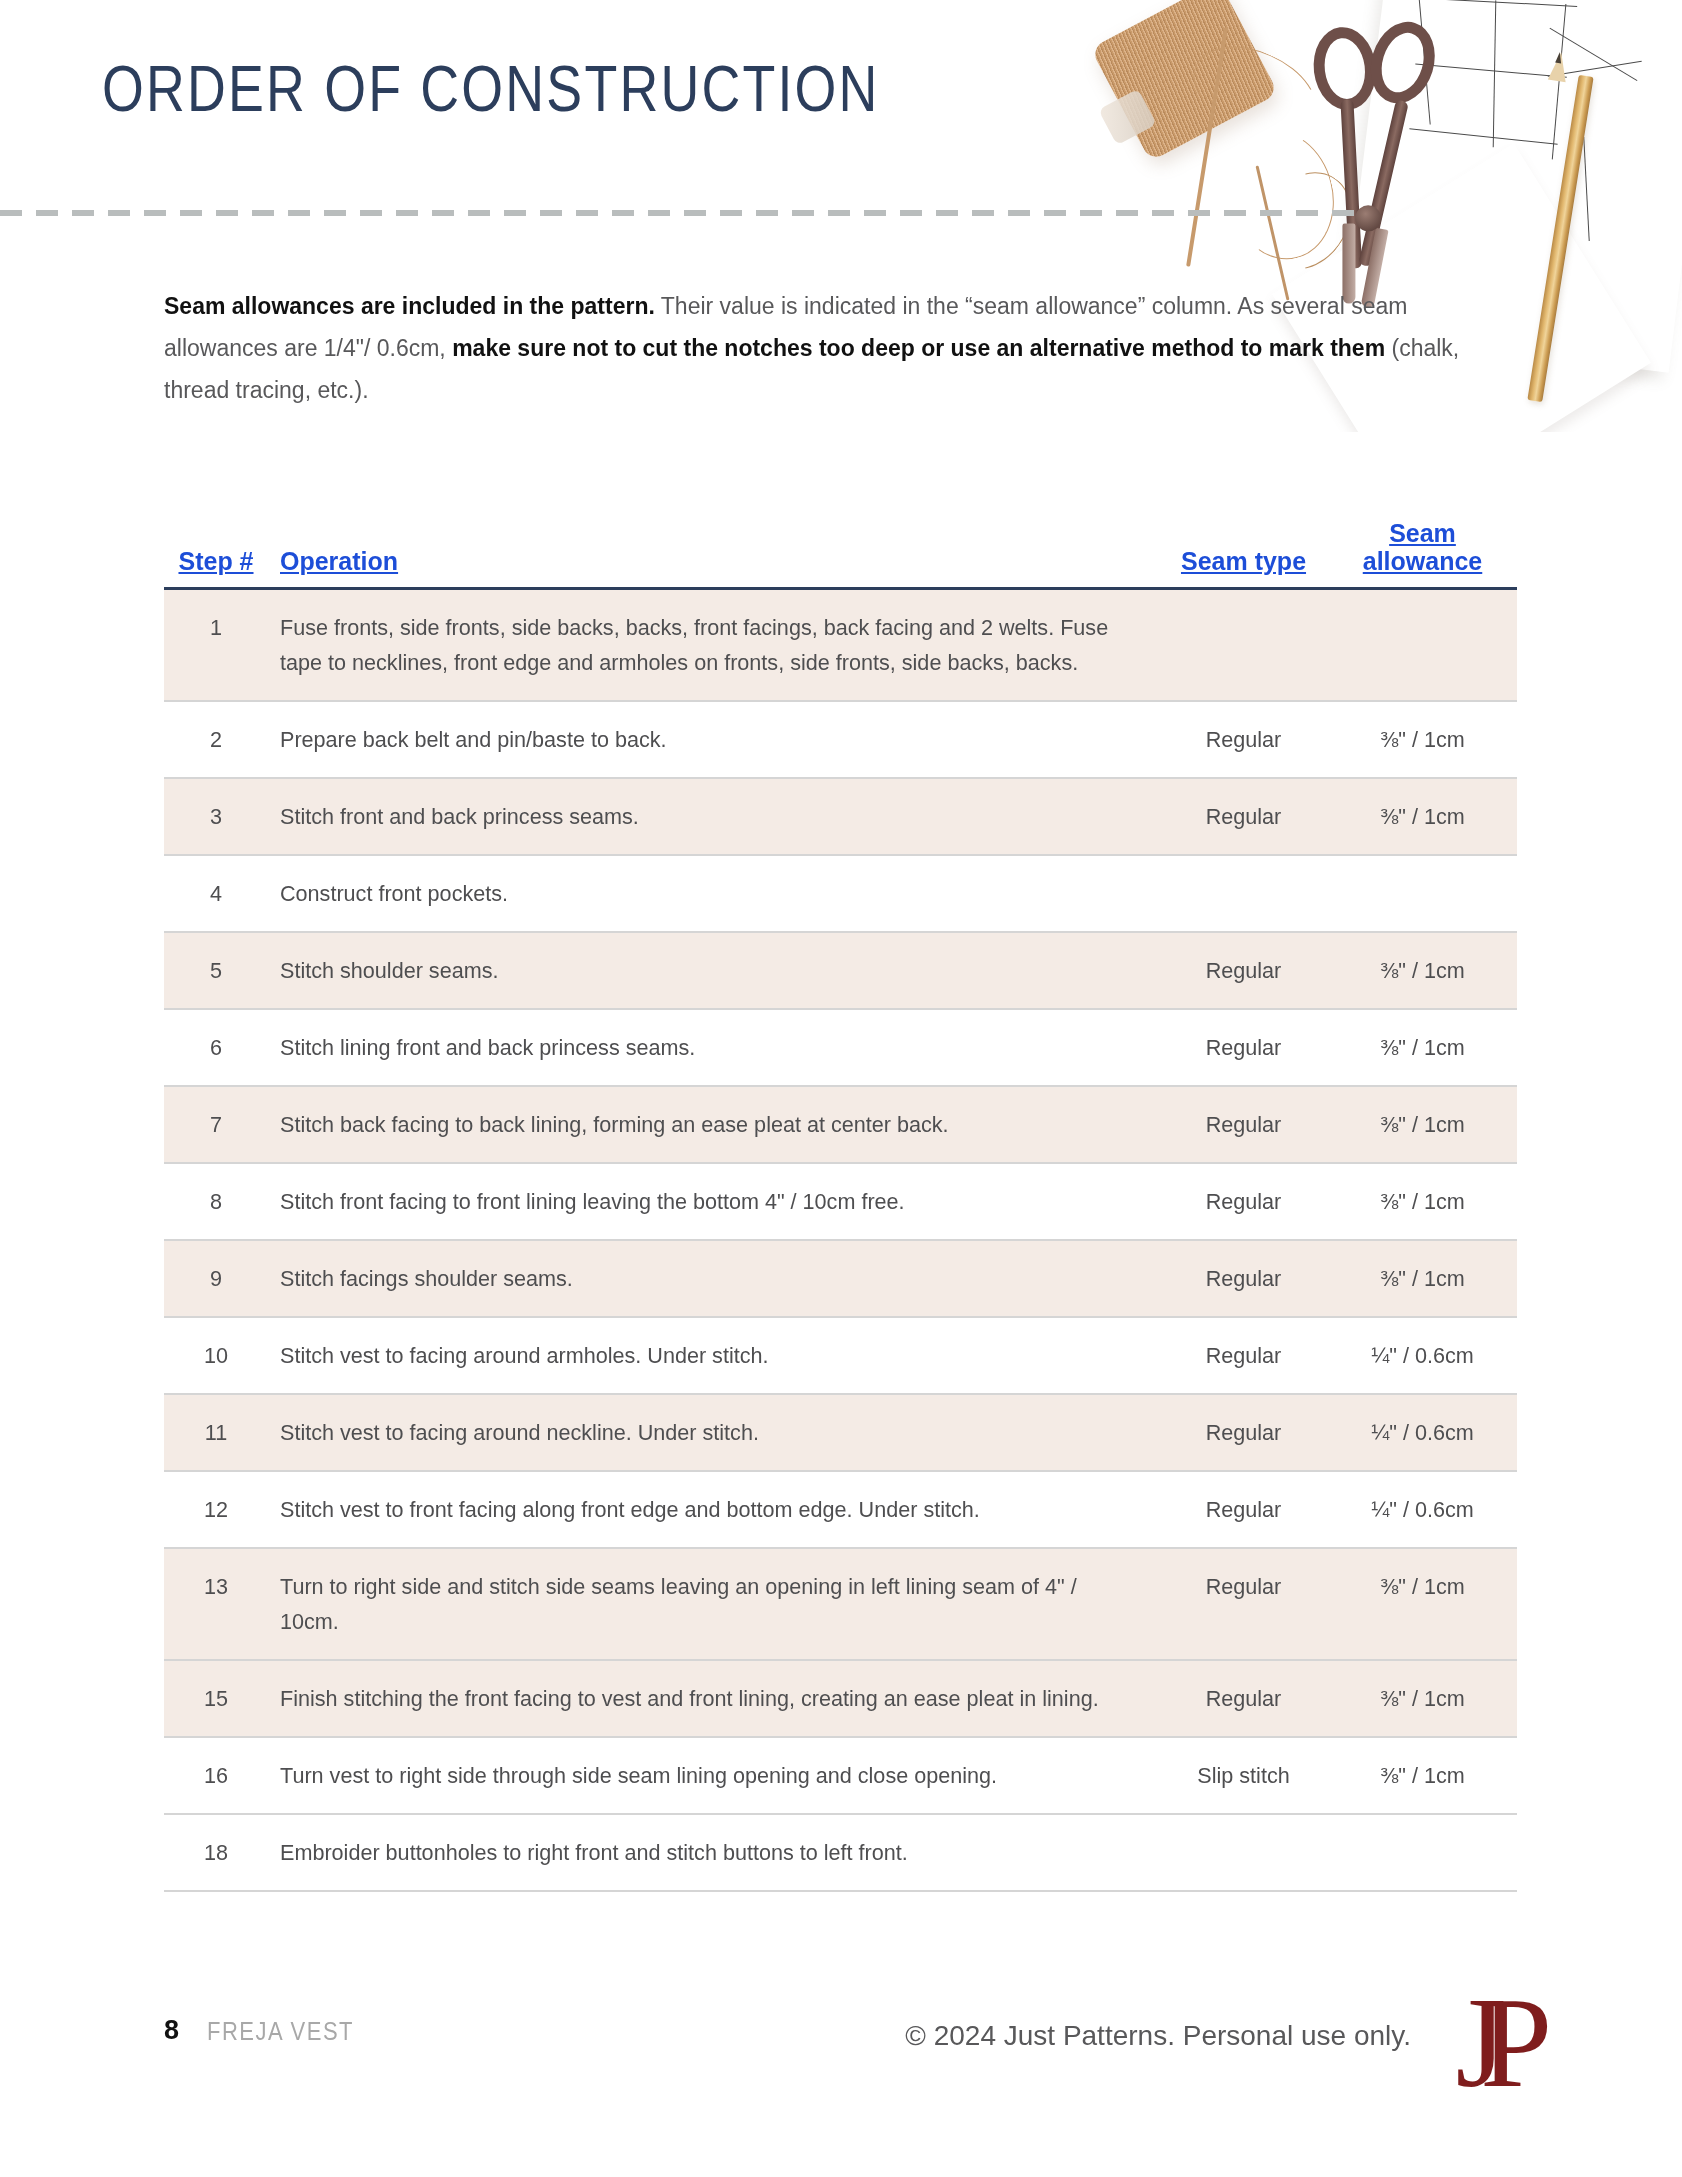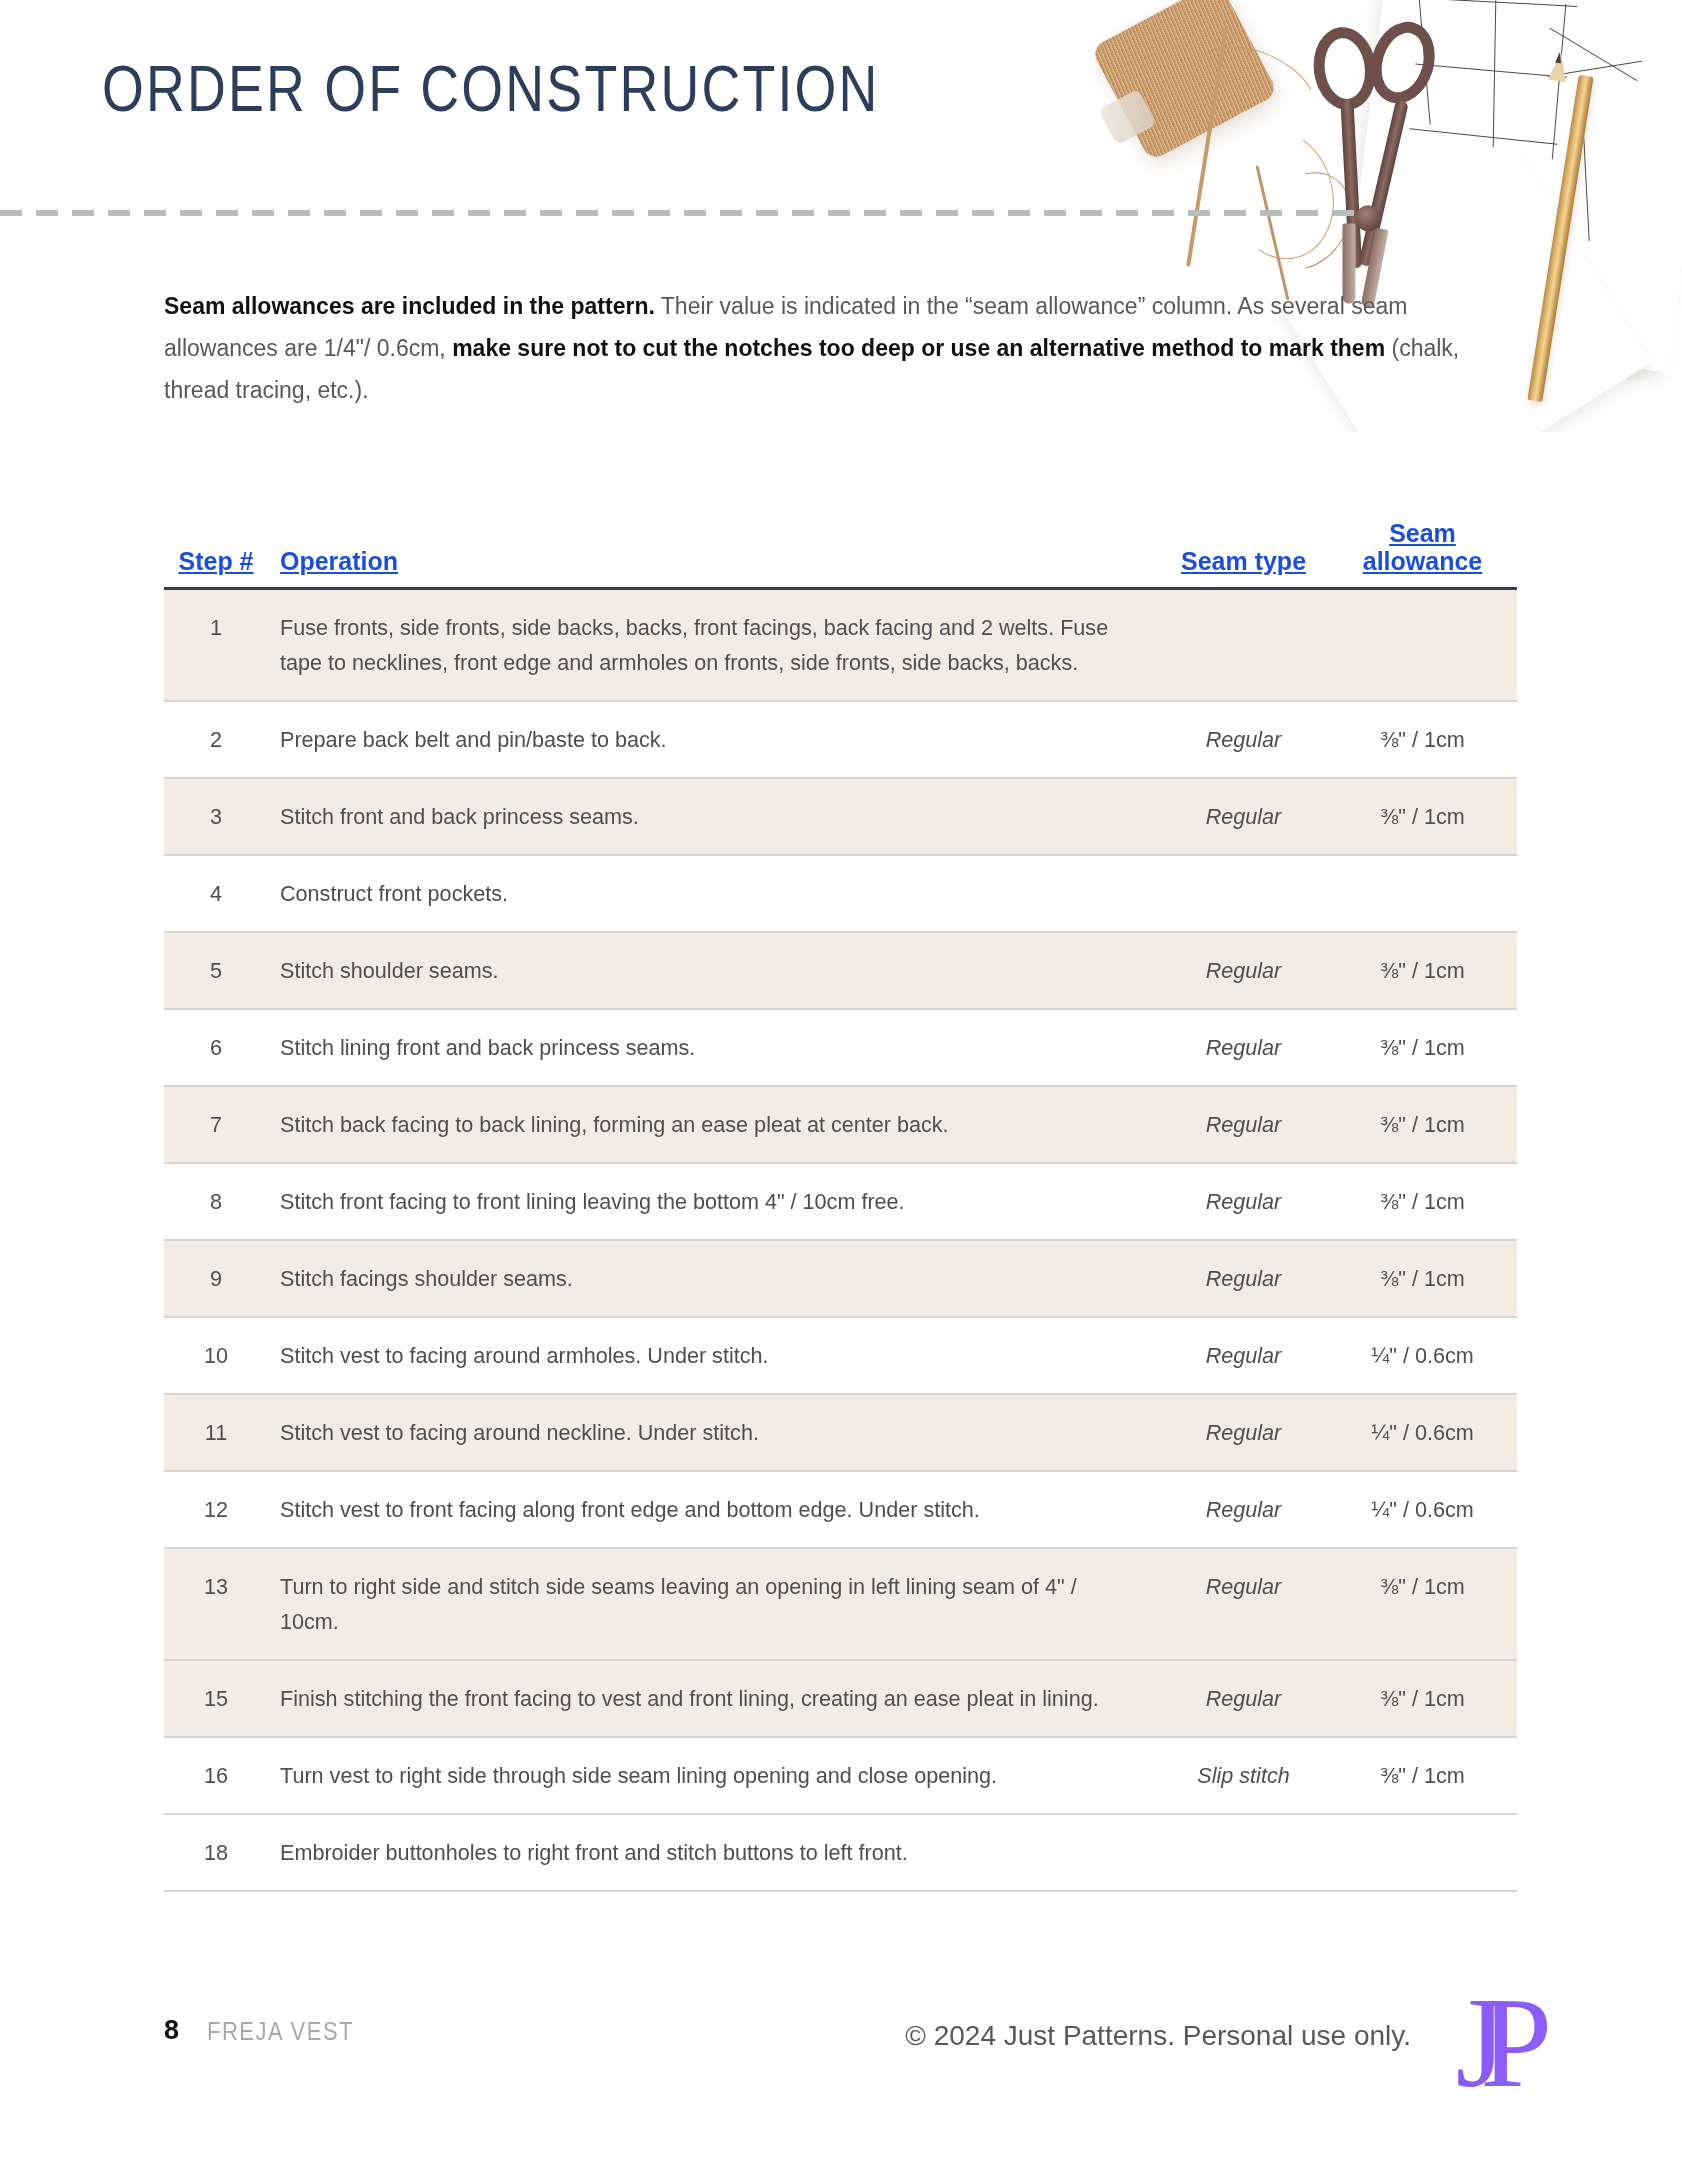--- a/index.html
+++ b/index.html
@@ -252,21 +252,21 @@
     font-size: 21.6px;
     font-weight: 300;
     color: #4e4e50;
     line-height: 35px;
     padding: 20px 0;
     vertical-align: top;
     border-bottom: 2.2px solid #d5d5d5;
   }
   td.c-step  { text-align: center; }
   td.c-op    { text-align: left; padding-left: 12px; padding-right: 35px; }
-  td.c-type  { text-align: center; font-style: italic; }
+  td.c-type  { text-align: center; }
   td.c-allow { text-align: center; }
   tr.shade td { background: #f4ebe5; }
 
   
   .footer {
     position: absolute;
     left: 164px;
     top: 2015px;
     width: 1352px;
     height: 104px;
@@ -294,21 +294,21 @@
     font-size: 28px;
     font-weight: 300;
     color: #58585a;
     white-space: nowrap;
   }
   .logo {
     position: absolute;
     right: -10.4px; top: -38px;
     font-family: "Liberation Serif", serif;
     font-size: 130px;
-    color: #8b5cf6;
+    color: #7f1d1d;
     letter-spacing: -26px;
     line-height: 1;
   }
 </style>
 </head>
 <body>
 
 <div class="page">
 
   <div class="header-photo">

